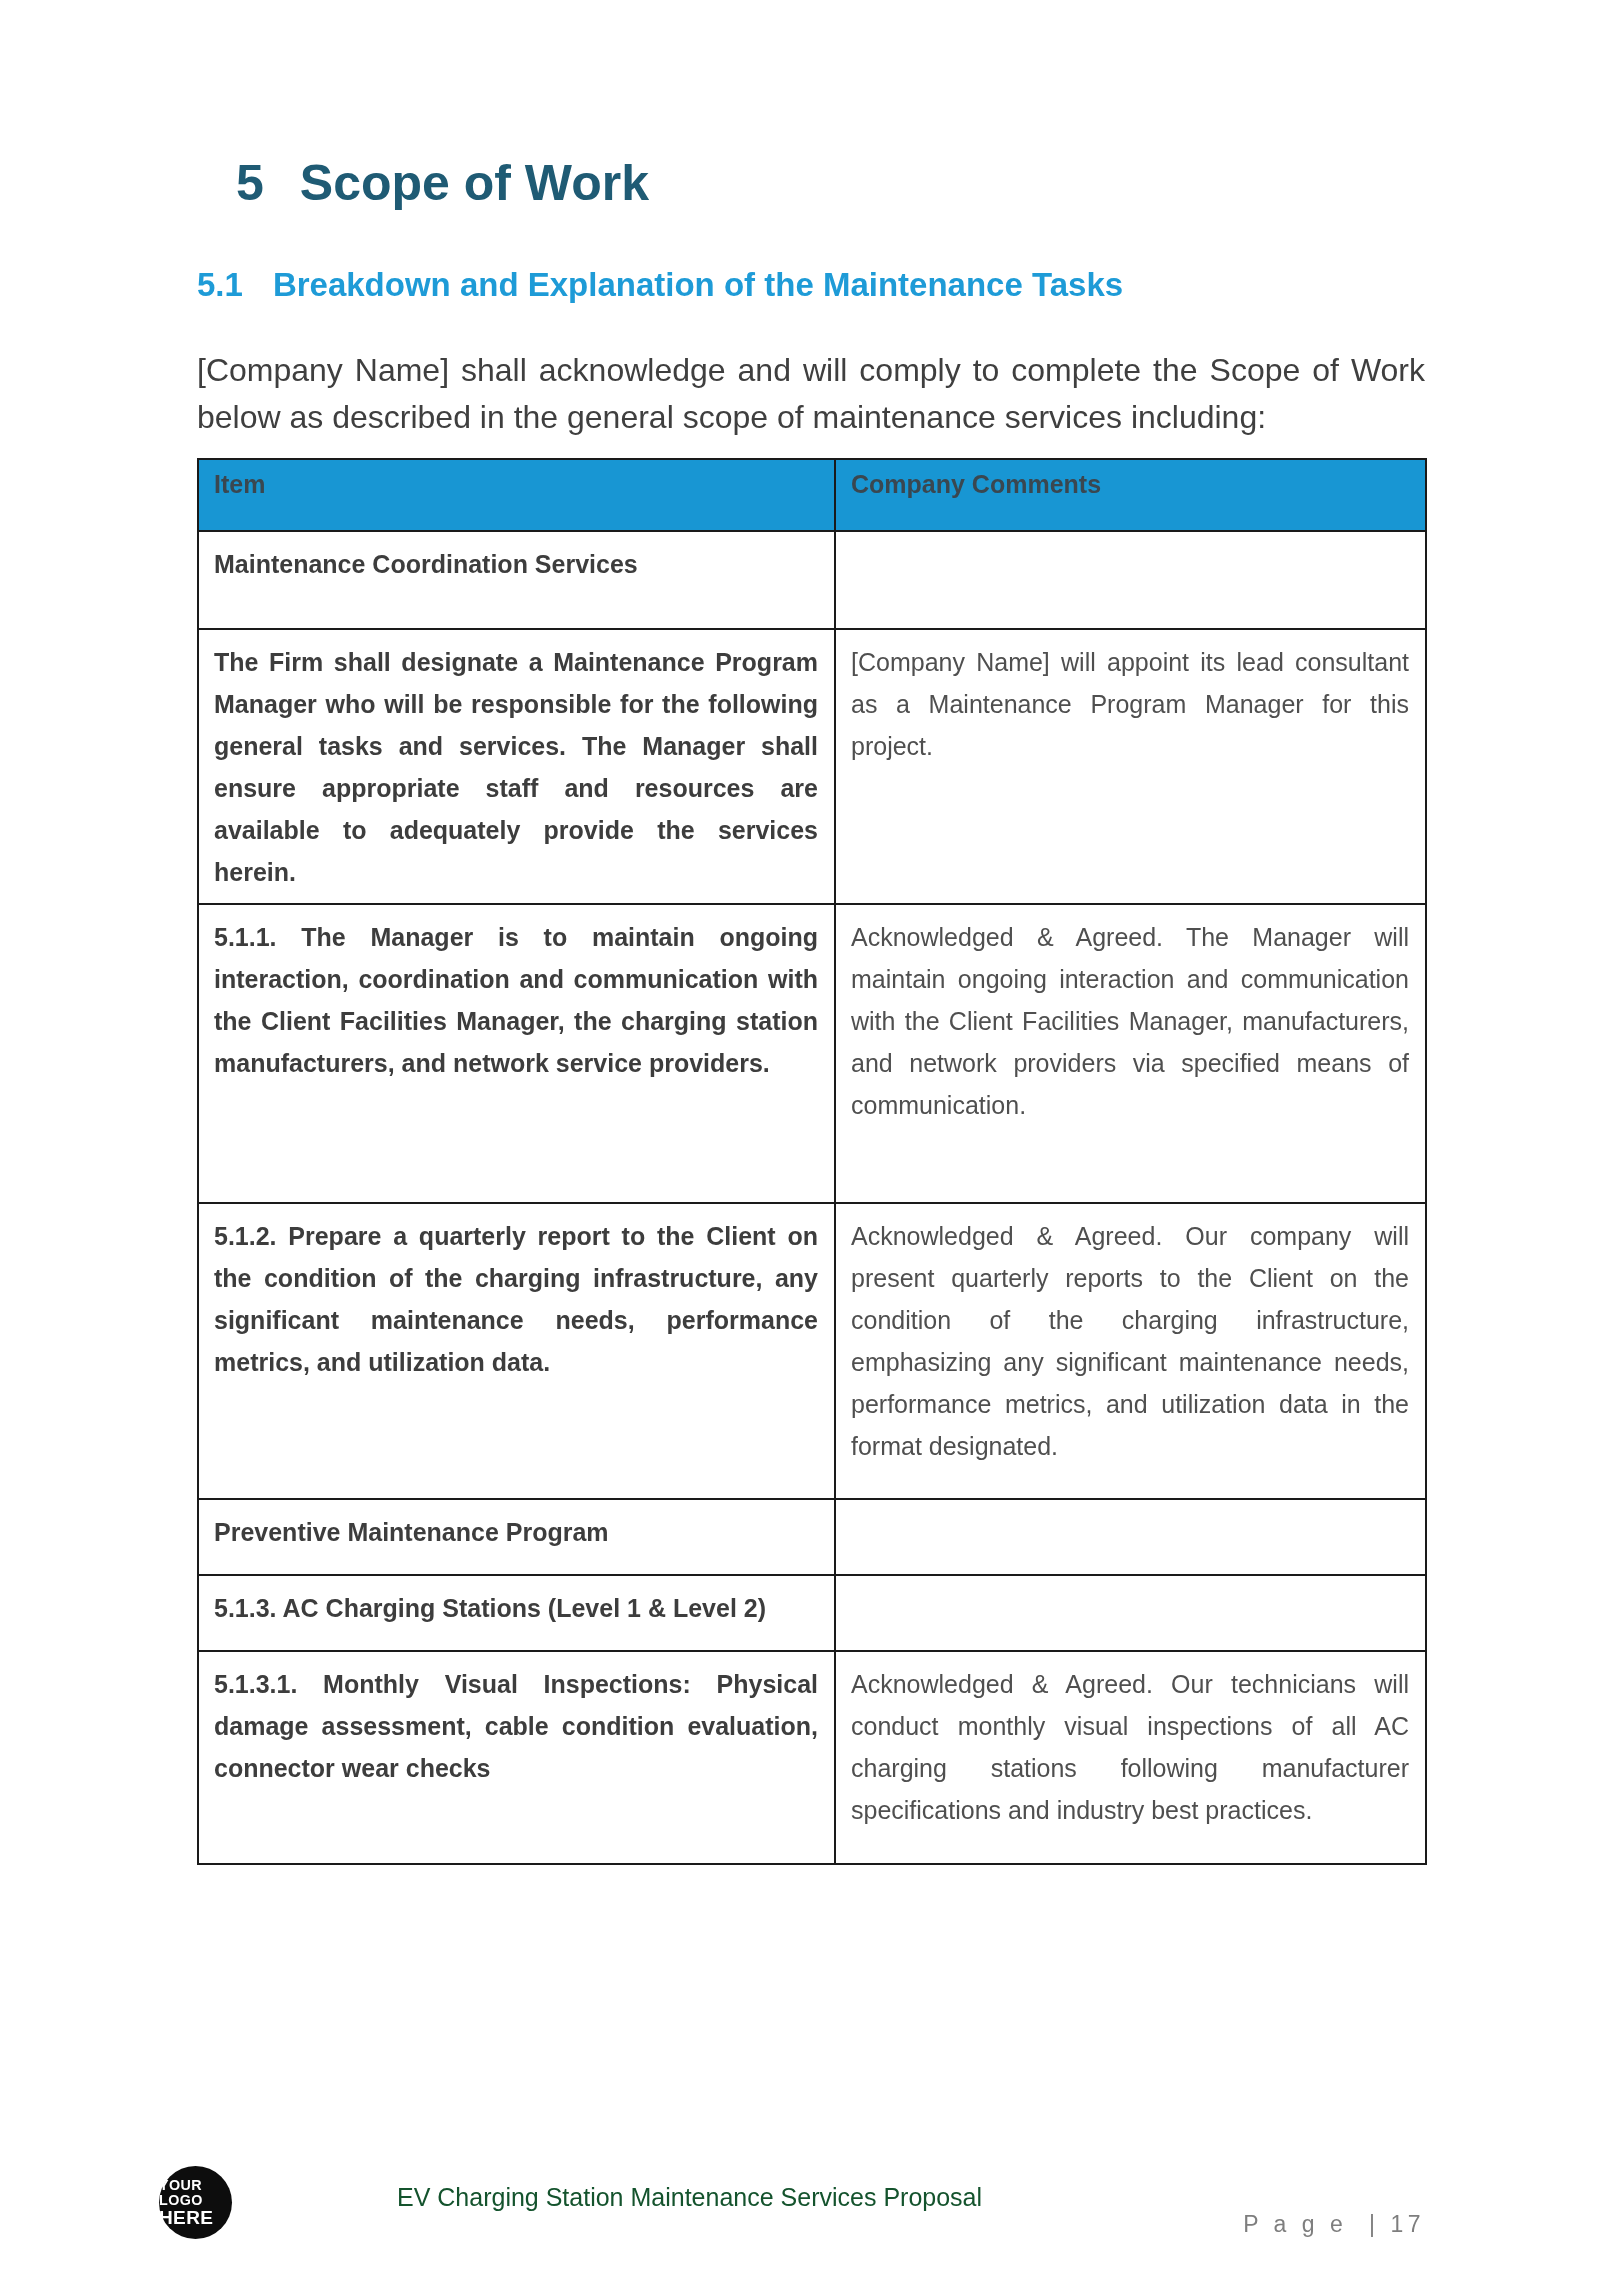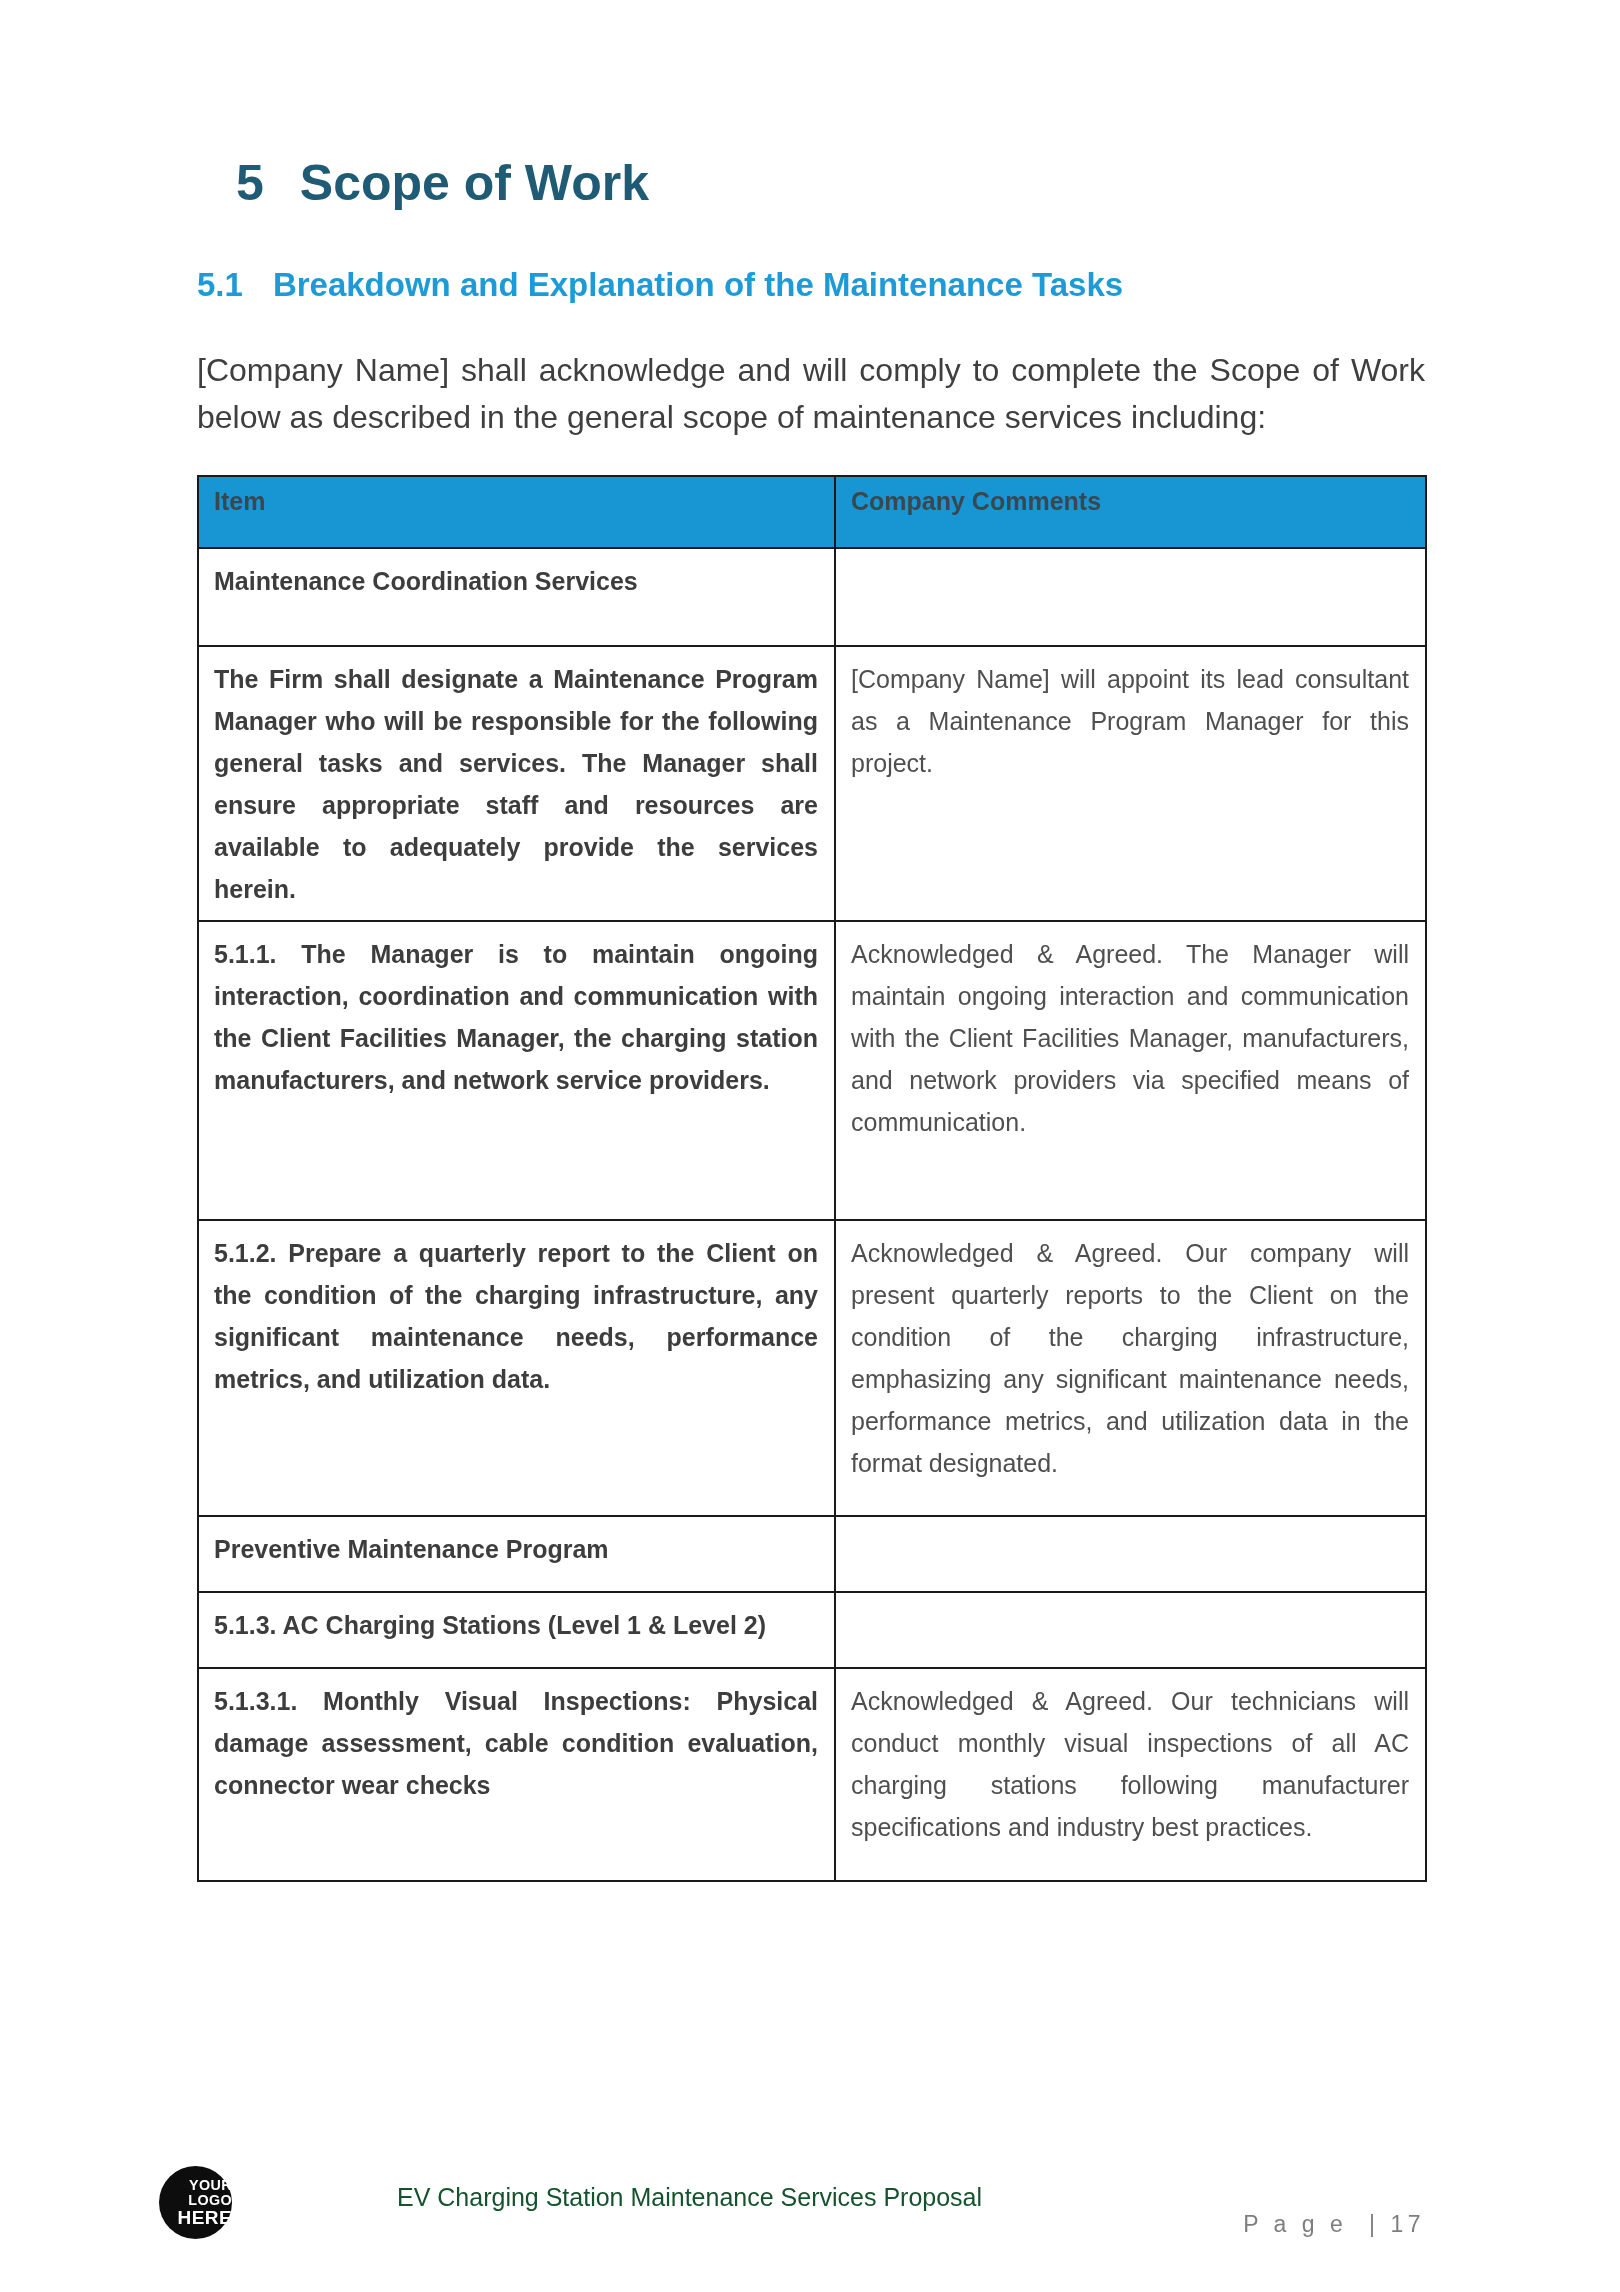--- a/index.html
+++ b/index.html
@@ -42,21 +42,21 @@
 
   p.intro {
     margin-top: 43px;
     font-size: 32px;
     line-height: 47px;
     text-align: justify;
     color: #3F3F3F;
   }
 
   table.scope-table {
-    margin-top: 34px;
+    margin-top: 17px;
     width: 1228px;
     border-collapse: collapse;
     table-layout: fixed;
   }
   .scope-table col.c1 { width: 637px; }
   .scope-table col.c2 { width: 591px; }
 
   .scope-table th, .scope-table td {
     border: 2.7px solid #1a1a1a;
     vertical-align: top;
@@ -93,21 +93,21 @@
     position: absolute;
     left: 159px;
     top: 2166px;
     width: 73px;
     height: 73px;
     border-radius: 50%;
     background: #0d0d0d;
     color: #ffffff;
     display: flex;
     flex-direction: column;
-    align-items: flex-end;
+    align-items: flex-start;
     justify-content: center;
     text-align: center;
   }
   .footer-logo .l-s { font-size: 14.3px; font-weight: bold; line-height: 15px; letter-spacing: 0.4px; }
   .footer-logo .l-b { font-size: 19px; font-weight: bold; line-height: 19px; letter-spacing: 0.4px; }
 
   .footer-title {
     position: absolute;
     left: 397px;
     top: 2183px;

